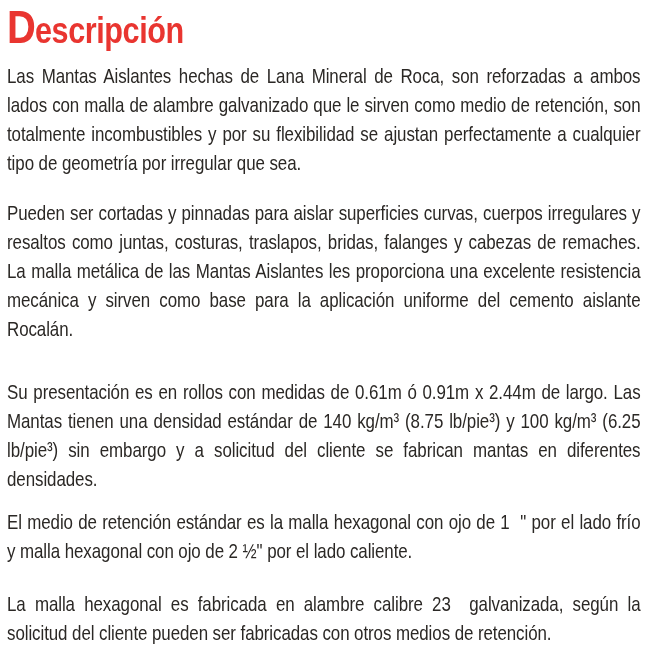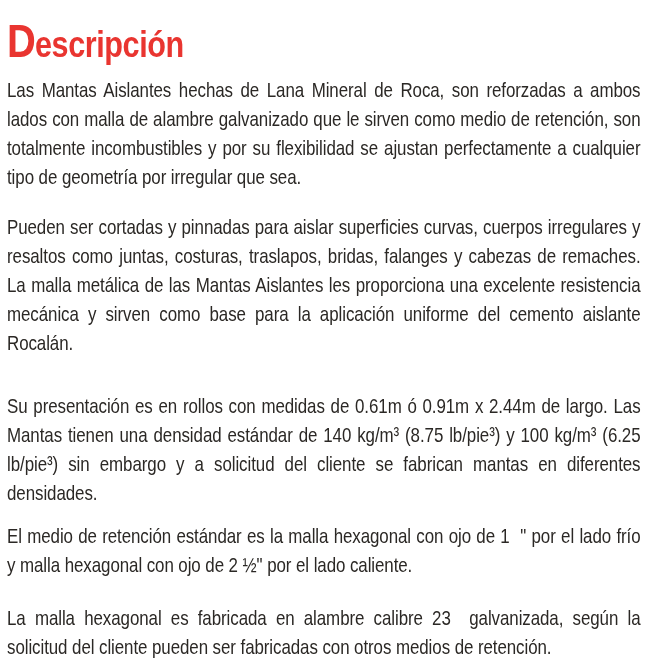--- a/index.html
+++ b/index.html
@@ -12,21 +12,21 @@
     width: 646px;
     height: 661px;
     background: var(--background);
     overflow: hidden;
     font-family: "Liberation Sans", sans-serif;
   }
   .page {
     position: relative;
     width: 646px;
     height: 661px;
-    padding: 19px 0 0 7px;
+    padding: 5px 0 0 7px;
   }
   
   .title-wrap {
     transform: scaleX(0.85);
     transform-origin: 0 0;
     white-space: nowrap;
     height: 47px;
     line-height: 44px;
   }
   .title-initial {

